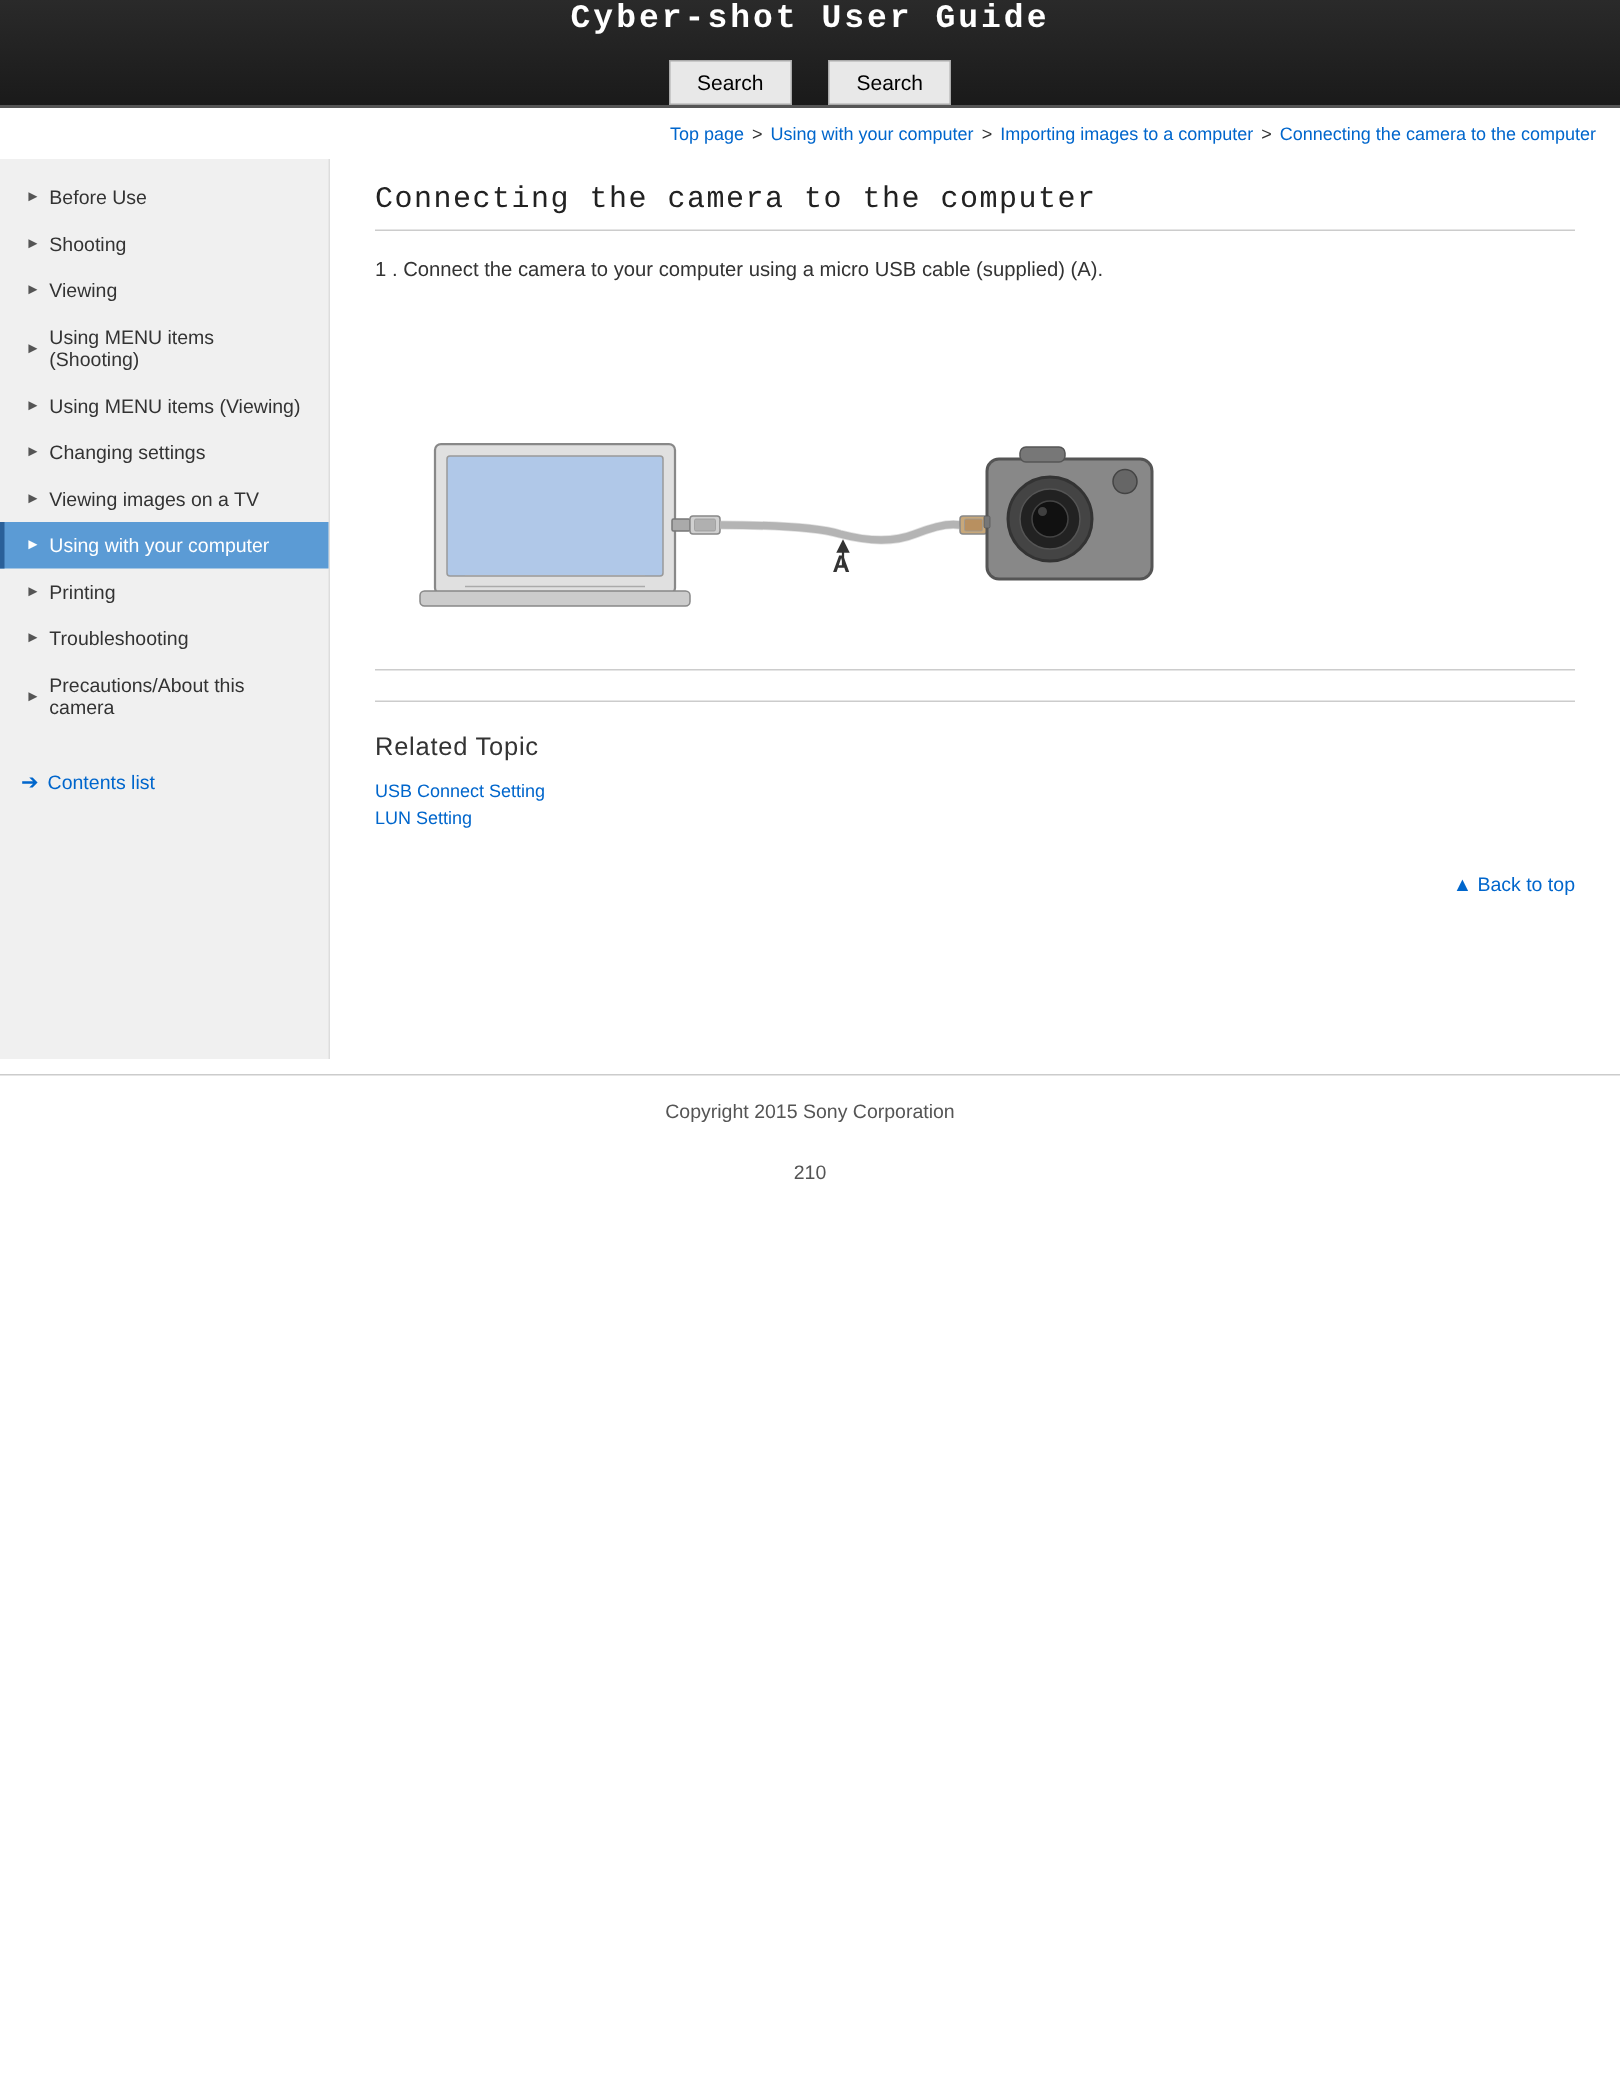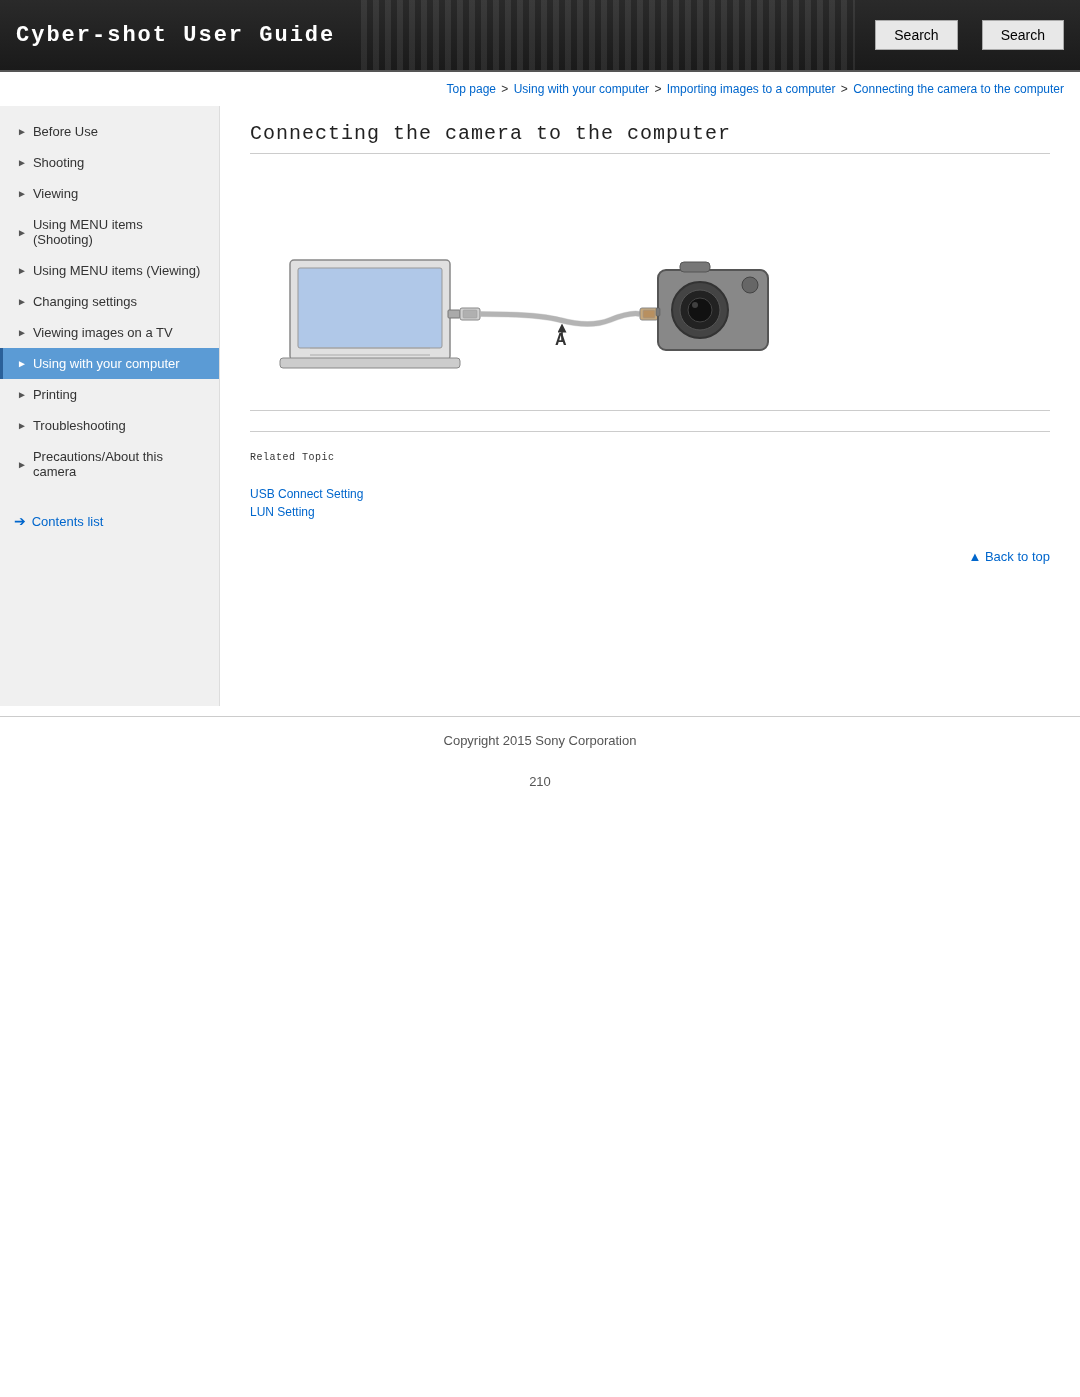--- a/index.html
+++ b/index.html
@@ -7,20 +7,21 @@
 
     
     .header {
       background: linear-gradient(to bottom, #2a2a2a, #1a1a1a);
       display: flex;
       align-items: center;
       justify-content: center;
       padding: 0 16px;
       height: 72px;
       border-bottom: 2px solid #555;
+      flex-direction: column;
     }
     .header-title {
       color: #fff;
       font-size: 22px;
       font-family: 'Courier New', monospace;
       letter-spacing: 2px;
       font-weight: bold;
     }
     .header-actions {
       display: flex;
@@ -155,24 +156,24 @@
       margin-right: 6px;
     }
     .content-divider {
       border: none;
       border-top: 1px solid #ccc;
       margin: 20px 0;
     }
 
     
     .related-topic-label {
-      font-size: 10px;
-      font-family: Liberation Mono, monospace;
+      font-size: 17px;
+      font-family: Liberation Sans, sans-serif;
       color: #333;
-      margin-bottom: 24px;
+      margin-bottom: 12px;
       letter-spacing: 0.5px;
     }
     .related-link {
       display: block;
       color: #0066cc;
       font-size: 12px;
       text-decoration: none;
       margin-bottom: 4px;
     }
 
@@ -278,20 +279,21 @@
       <a class="contents-link">
         <span class="contents-arrow">➔</span>
         <span>Contents list</span>
       </a>
     </div>
   </nav>
 
   <div class="content">
     <h1 class="page-title">Connecting the camera to the computer</h1>
 
+    <p class="step-text">1 .   Connect the camera to your computer using a micro USB cable (supplied) (A).</p>
 
     <div class="illustration">
       <svg width="520" height="200" viewBox="0 0 520 200">
 
         <rect x="30" y="80" width="160" height="100" rx="4" ry="4" fill="#e0e0e0" stroke="#888" stroke-width="1.5"></rect>
         <rect x="38" y="88" width="144" height="80" rx="2" ry="2" fill="#b0c8e8" stroke="#999" stroke-width="1"></rect>
 
         <rect x="20" y="178" width="180" height="10" rx="3" ry="3" fill="#ccc" stroke="#888" stroke-width="1"></rect>
 
         <line x1="50" y1="175" x2="170" y2="175" stroke="#aaa" stroke-width="1"></line>

